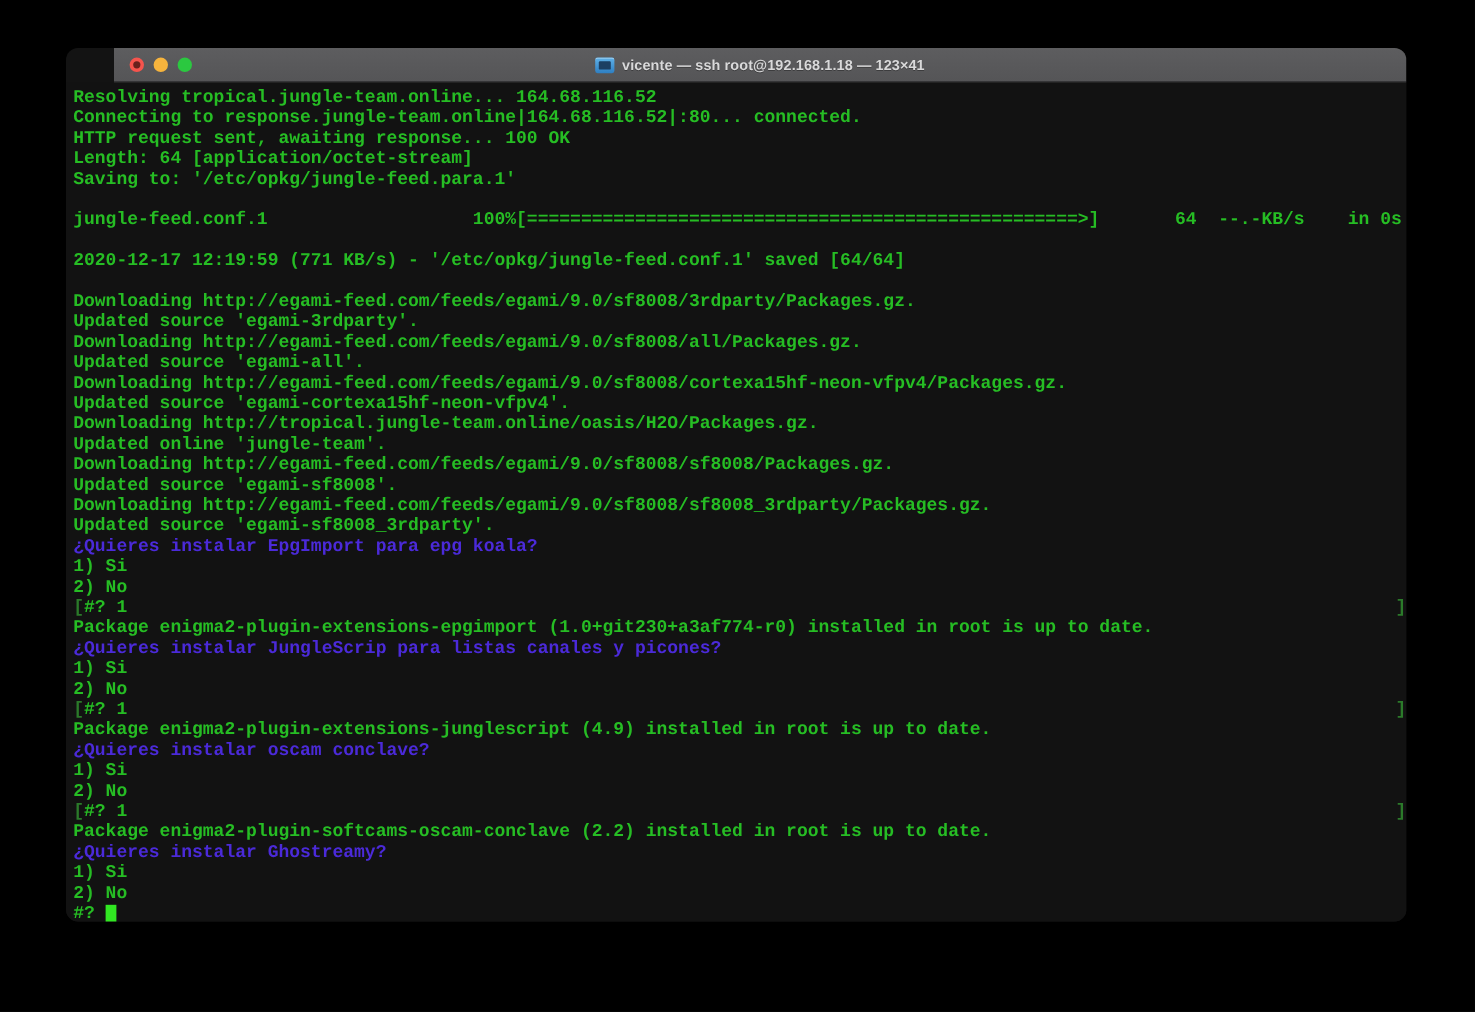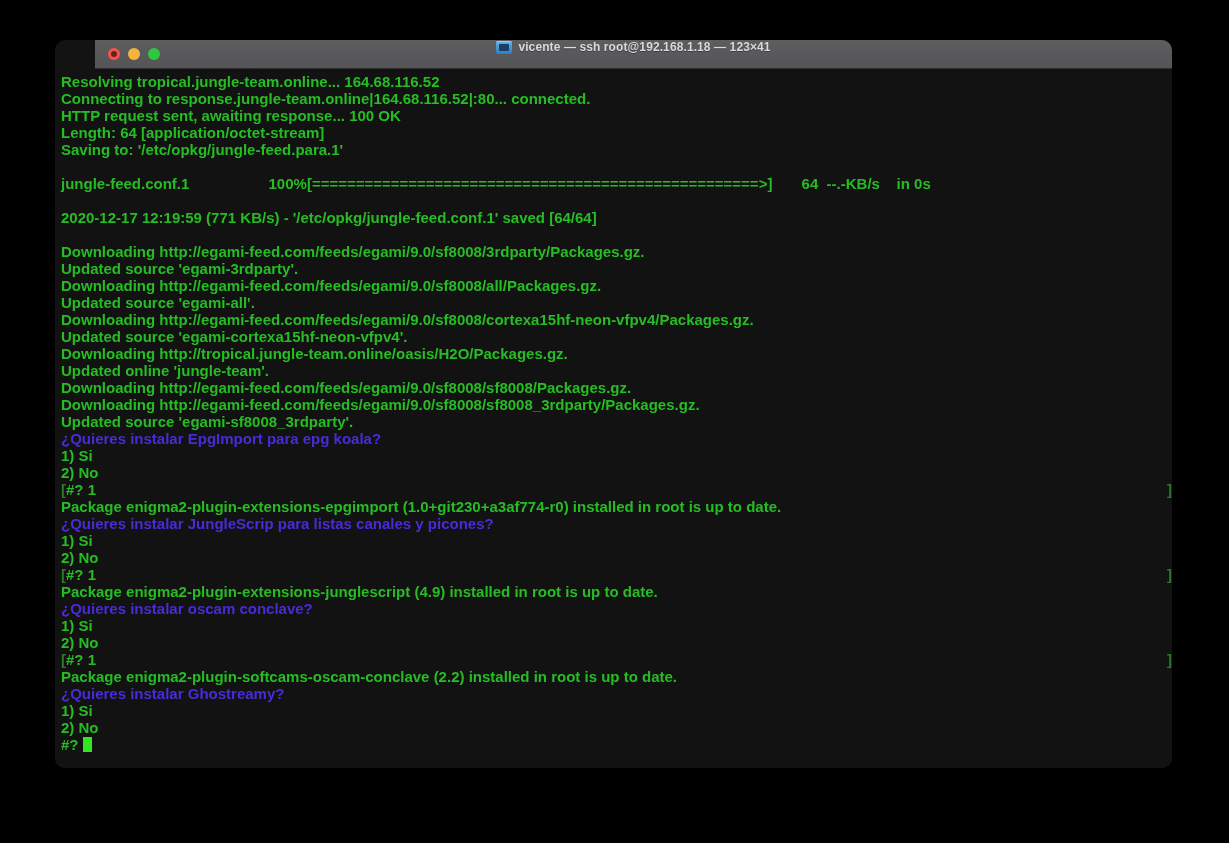--- a/index.html
+++ b/index.html
@@ -16,21 +16,21 @@
     border-radius:10px;
     overflow:hidden;
     box-shadow:0 22px 60px rgba(0,0,0,0.85), 0 0 0 1px rgba(0,0,0,0.6);
     background:#131313;
   }
   .titlebar{
     position:relative;
     height:28px;
     background:linear-gradient(#5d5d5f,#555557);
     border-bottom:1px solid #2e2e30;
-    display:flex;align-items:flex-start;justify-content:center;margin-left:40px;
+    display:flex;align-items:center;justify-content:center;margin-left:40px;
   }
   .traffic-lights{
     position:absolute;left:13px;top:0;height:28px;
     display:flex;align-items:center;gap:8px;
   }
   .tl{width:12px;height:12px;border-radius:50%;position:relative;}
   .tl-close{background:#f5544d;}
   .tl-close::after{
     content:"";position:absolute;left:3px;top:3px;width:6px;height:6px;
     border-radius:50%;background:#69201c;
@@ -56,21 +56,21 @@
   .terminal{
     position:relative;
     height:700px;
     background:#121212;
     padding:4px 0 0 6px;
     box-sizing:border-box;
     cursor:text;
   }
   .term-line{
     height:17px;line-height:17px;
-    font-family:Liberation Sans, sans-serif;
+    font-family:Liberation Mono, monospace;
     font-size:15px;font-weight:bold;
     white-space:pre;
     display:flex;
     align-items:center;
   }
   .term-line span{white-space:pre;line-height:17px;}
   .t-output{color:#26bd24;}
   .t-question{color:#4b2ad9;}
   .t-bracket{color:#2b7a2a;}
   .t-spacer{flex:1 1 auto;}
@@ -110,20 +110,21 @@
       <div class="term-line"><span class="t-output"> </span></div>
       <div class="term-line"><span class="t-output">Downloading http://egami-feed.com/feeds/egami/9.0/sf8008/3rdparty/Packages.gz.</span></div>
       <div class="term-line"><span class="t-output">Updated source 'egami-3rdparty'.</span></div>
       <div class="term-line"><span class="t-output">Downloading http://egami-feed.com/feeds/egami/9.0/sf8008/all/Packages.gz.</span></div>
       <div class="term-line"><span class="t-output">Updated source 'egami-all'.</span></div>
       <div class="term-line"><span class="t-output">Downloading http://egami-feed.com/feeds/egami/9.0/sf8008/cortexa15hf-neon-vfpv4/Packages.gz.</span></div>
       <div class="term-line"><span class="t-output">Updated source 'egami-cortexa15hf-neon-vfpv4'.</span></div>
       <div class="term-line"><span class="t-output">Downloading http://tropical.jungle-team.online/oasis/H2O/Packages.gz.</span></div>
       <div class="term-line"><span class="t-output">Updated online 'jungle-team'.</span></div>
       <div class="term-line"><span class="t-output">Downloading http://egami-feed.com/feeds/egami/9.0/sf8008/sf8008/Packages.gz.</span></div>
+      <div class="term-line"><span class="t-output">Updated source 'egami-sf8008'.</span></div>
       <div class="term-line"><span class="t-output">Downloading http://egami-feed.com/feeds/egami/9.0/sf8008/sf8008_3rdparty/Packages.gz.</span></div>
       <div class="term-line"><span class="t-output">Updated source 'egami-sf8008_3rdparty'.</span></div>
       <div class="term-line"><span class="t-question">¿Quieres instalar EpgImport para epg koala?</span></div>
       <div class="term-line"><span class="t-output">1) Si</span></div>
       <div class="term-line"><span class="t-output">2) No</span></div>
       <div class="term-line"><span class="t-bracket">[</span><span class="t-output">#? 1</span><span class="t-spacer"></span><span class="t-bracket">]</span></div>
       <div class="term-line"><span class="t-output">Package enigma2-plugin-extensions-epgimport (1.0+git230+a3af774-r0) installed in root is up to date.</span></div>
       <div class="term-line"><span class="t-question">¿Quieres instalar JungleScrip para listas canales y picones?</span></div>
       <div class="term-line"><span class="t-output">1) Si</span></div>
       <div class="term-line"><span class="t-output">2) No</span></div>

